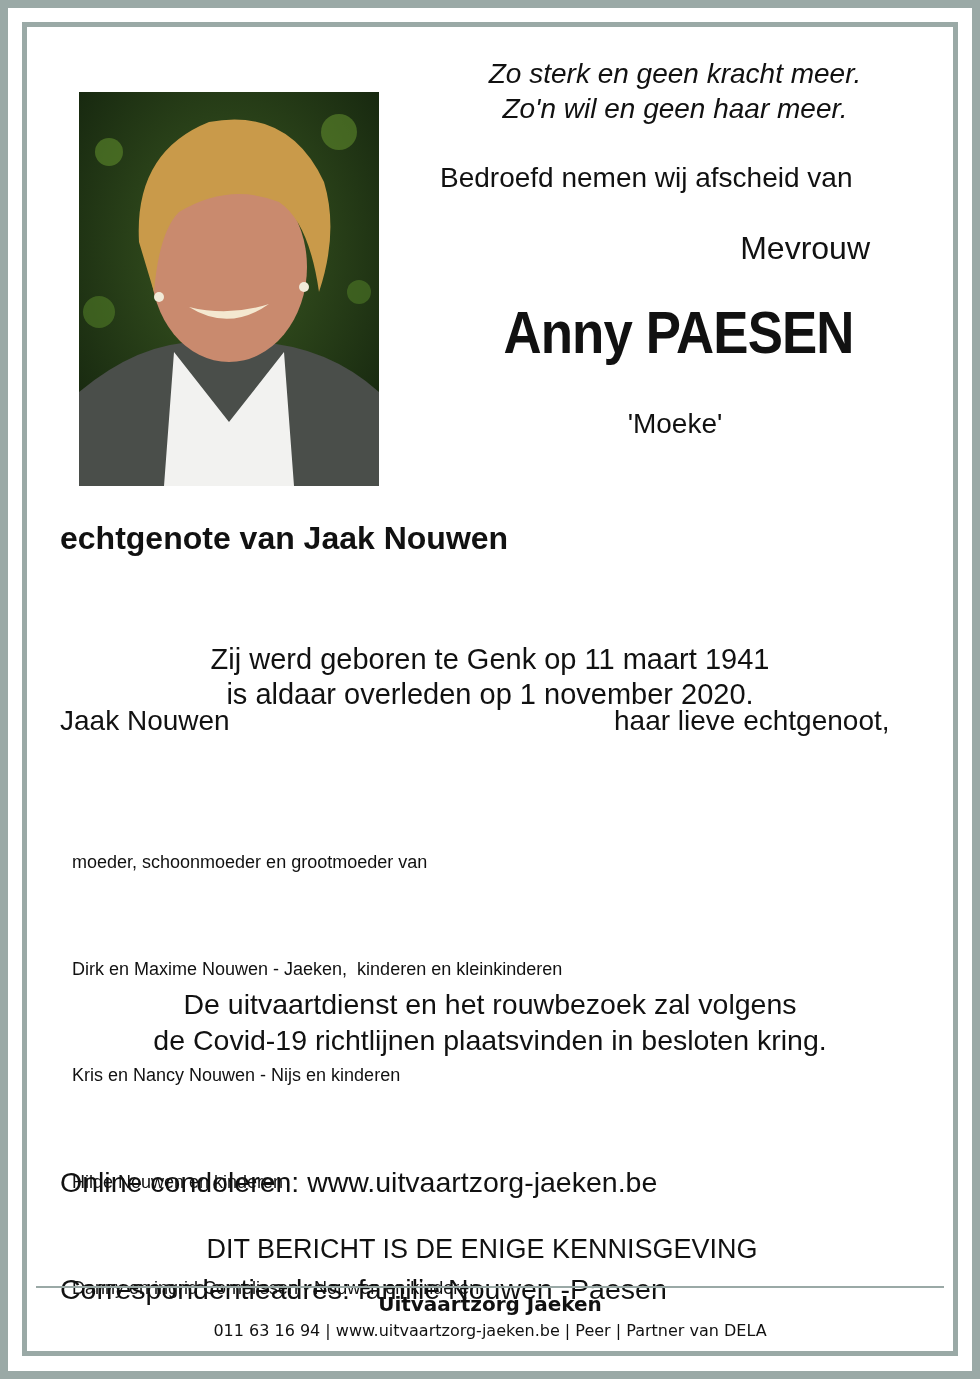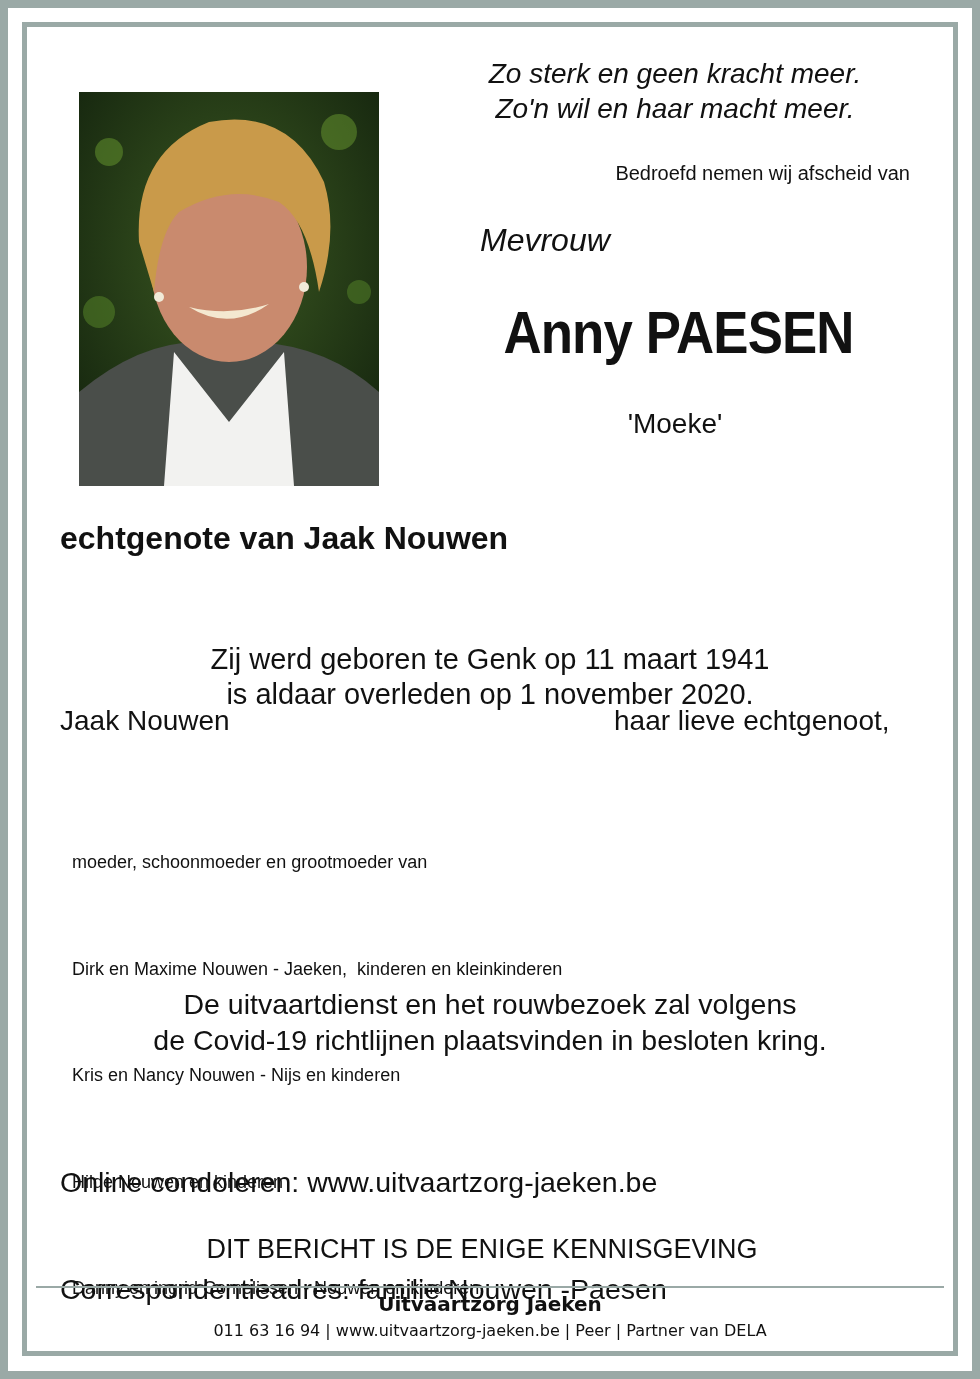--- a/index.html
+++ b/index.html
@@ -4,22 +4,22 @@
 <style>
   html, body { margin:0; padding:0; }
   body { width:980px; height:1379px; background:#9aa9a6; position:relative; overflow:hidden; font-family:"Liberation Sans", sans-serif; color:#111; }
   .outer { position:absolute; left:8px; top:8px; width:964px; height:1363px; background:#ffffff; }
   .inner { position:absolute; left:22px; top:22px; width:936px; height:1334px; background:#9aa9a6; }
   .content { position:absolute; left:27px; top:27px; width:926px; height:1324px; background:#ffffff; }
   .photo { position:absolute; left:79px; top:92px; width:300px; height:394px; overflow:hidden; background:#1f3216; }
   .photo svg { display:block; }
   .abs { position:absolute; white-space:pre; }
   .quote { left:440px; width:470px; top:56px; font-size:28px; font-style:italic; line-height:35px; text-align:center; }
-  .bedroefd { left:440px; width:470px; top:162px; font-size:20px; text-align:right; }
-  .mevrouw { left:480px; width:390px; top:222px; font-size:32px; text-align:left;font-style:italic; }
+  .bedroefd { left:440px; width:470px; top:162px; font-size:28px; text-align:left; }
+  .mevrouw { left:480px; width:390px; top:230px; font-size:32px; text-align:right; }
   .name { left:480px; width:390px; top:298px; font-size:60px; font-weight:bold; text-align:center; letter-spacing:-1px; transform:scaleX(0.88); }
   .nick { left:480px; width:390px; top:408px; font-size:28px; text-align:center; }
   .spouse { left:60px; width:860px; top:520px; font-size:32px; font-weight:bold; text-align:left; }
   .dates { left:60px; width:860px; top:598px; font-size:29px; line-height:35px; text-align:center;margin-top:44px; }
   .row1l { left:60px; top:705px; font-size:28px; }
   .row1r { left:614px; top:705px; font-size:28px; }
   .family { left:72px; top:774px; font-size:18px; line-height:35.5px; }
   .service { left:60px; width:860px; top:987px; font-size:28.5px; line-height:35.5px; text-align:center; }
   .contact { left:60px; top:1094px; font-size:28.5px; line-height:35.5px; }
   .notice { left:52px; width:860px; top:1234px; font-size:27px; text-align:center; }
@@ -50,21 +50,21 @@
     <path d="M0 300 Q60 250 120 250 L180 250 Q250 255 300 300 L300 394 L0 394 Z" fill="#4a4e4a"></path>
     <path d="M95 260 L150 330 L205 260 L215 394 L85 394 Z" fill="#f2f2f0"></path>
     <ellipse cx="150" cy="175" rx="78" ry="95" fill="#c98a6e"></ellipse>
     <path d="M60 150 Q55 60 130 30 Q210 15 245 90 Q260 140 240 200 Q230 130 200 110 Q150 90 100 120 Q80 140 75 200 Z" fill="#c99a4a"></path>
     <path d="M110 215 Q150 240 190 212 Q150 225 110 215 Z" fill="#f4e8d0"></path>
     <circle cx="80" cy="205" r="5" fill="#f0ead8"></circle>
     <circle cx="225" cy="195" r="5" fill="#f0ead8"></circle>
   </svg>
 </div>
 
-<div class="abs quote"><div>Zo sterk en geen kracht meer.</div><div>Zo'n wil en haar macht meer.</div></div>
+<div class="abs quote"><div>Zo sterk en geen kracht meer.</div><div>Zo'n wil en geen haar meer.</div></div>
 <div class="abs bedroefd">Bedroefd nemen wij afscheid van</div>
 <div class="abs mevrouw">Mevrouw</div>
 <div class="abs name">Anny PAESEN</div>
 <div class="abs nick">'Moeke'</div>
 <div class="abs spouse">echtgenote van Jaak Nouwen</div>
 <div class="abs dates"><div>Zij werd geboren te Genk op 11 maart 1941</div><div>is aldaar overleden op 1 november 2020.</div></div>
 <div class="abs row1l">Jaak Nouwen</div>
 <div class="abs row1r">haar lieve echtgenoot,</div>
 <div class="abs family">
   <div>moeder, schoonmoeder en grootmoeder van</div>

